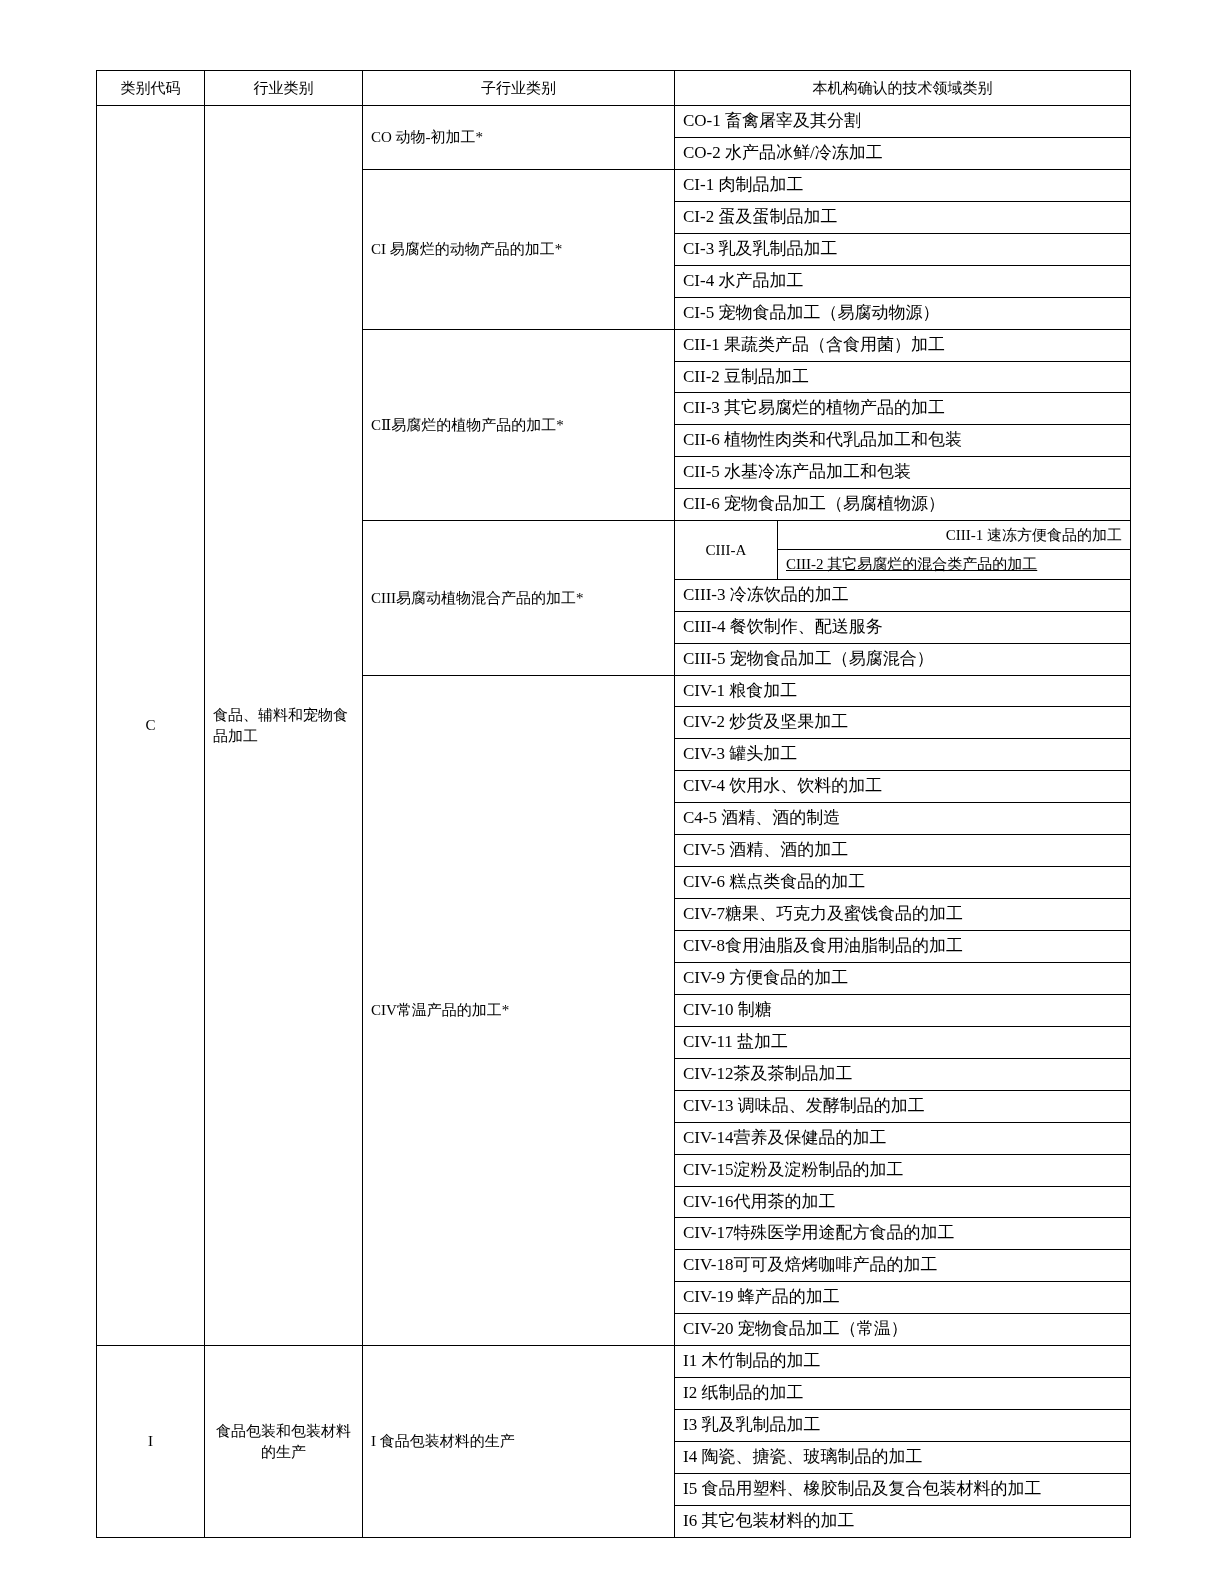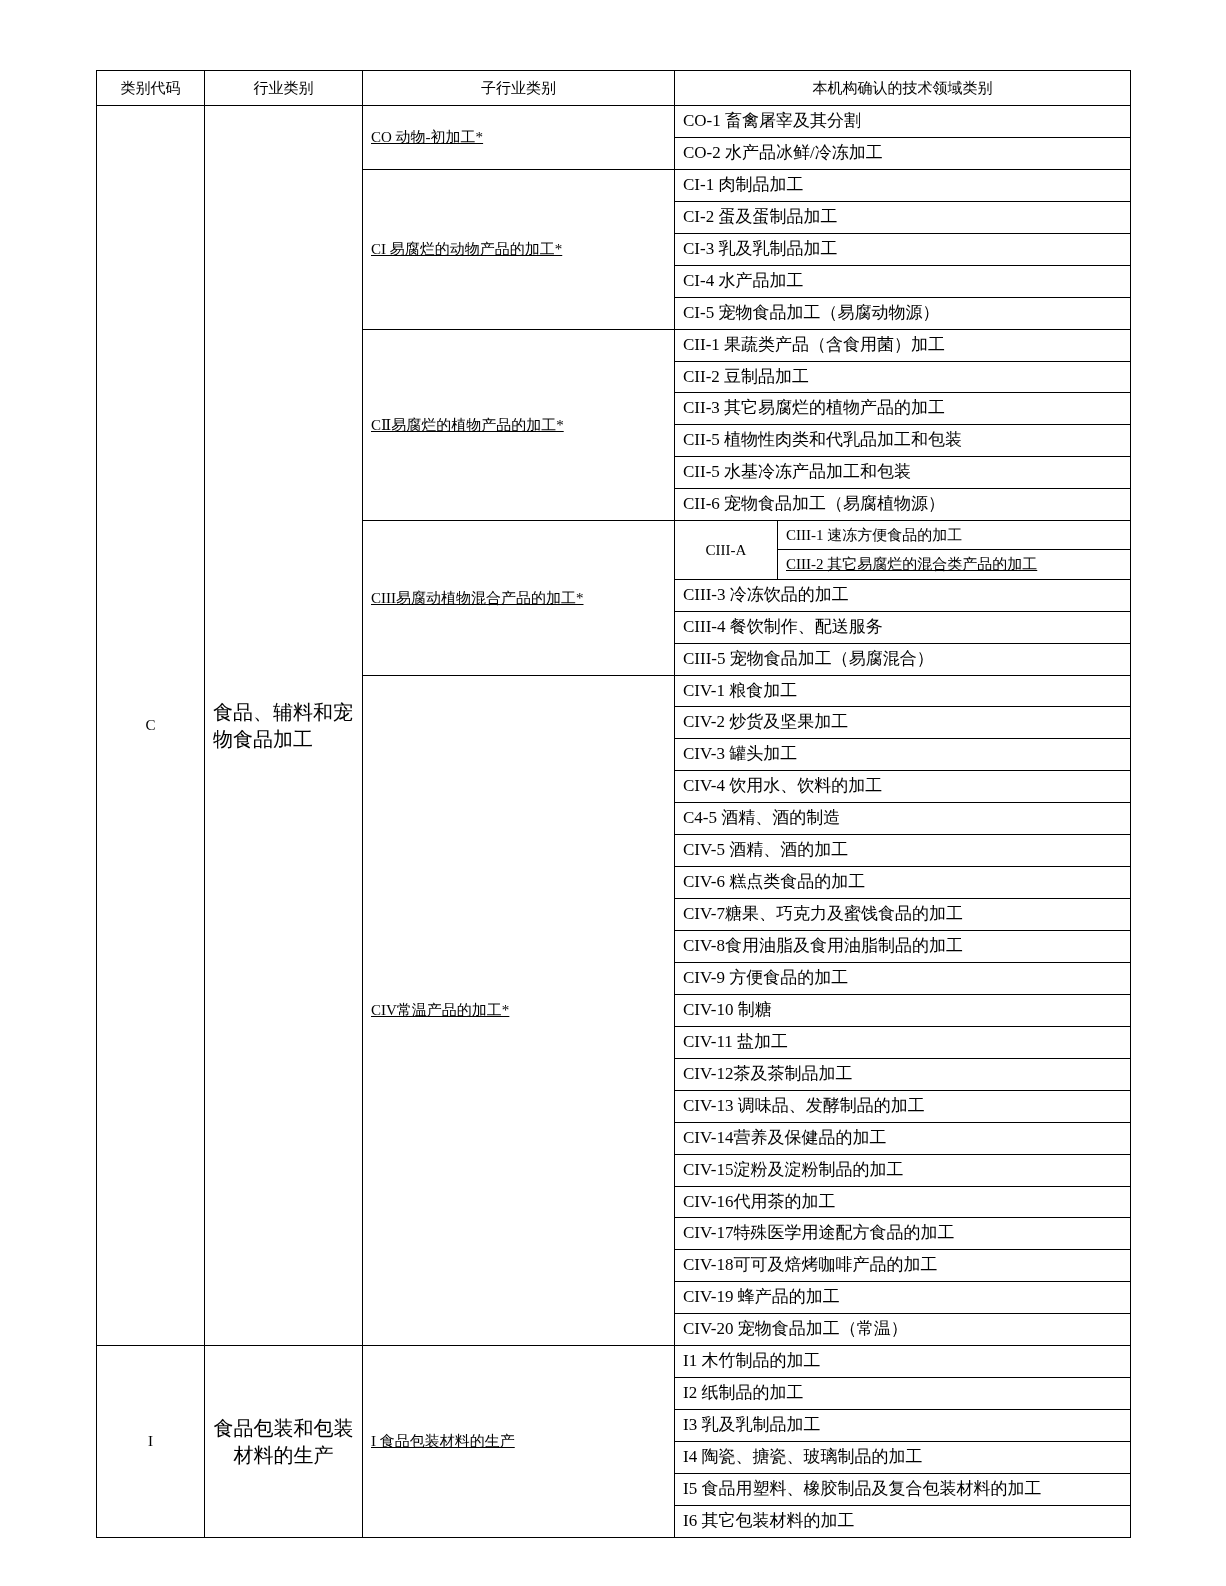--- a/index.html
+++ b/index.html
@@ -41,31 +41,30 @@
   .col-code { width: 108px; }
   .col-ind  { width: 158px; }
   .col-sub  { width: 312px; }
   .col-tech { width: 456px; }
   .cell-code {
     text-align: center;
     font-size: 15px;
   }
   .cell-industry {
     text-align: left;
-    font-size: 20px;
+    font-size: 15px;
     line-height: 1.6;
   }
   .cell-industry.ctr {
     text-align: center;
   }
   .cell-sub {
     text-align: left;
     font-size: 15px;
     padding-left: 10px;
-    text-decoration: underline;
   }
   .cell-tech {
     text-align: left;
     font-size: 17px;
     height: 21px;
     padding-left: 10px;
   }
   .nested-table {
     border-collapse: collapse;
     table-layout: fixed;
@@ -84,20 +83,21 @@
     font-size: 15px;
   }
   .nested-cell table td.label-cell {
     border-left: none;
     border-top: none;
     border-bottom: none;
     text-align: center;
   }
   .nested-cell table tr:first-child td.val-cell {
     border-top: none;
+    text-align: right;
   }
   .nested-cell table tr:last-child td.val-cell {
     border-bottom: none;
     text-decoration: underline;
   }
   .nested-cell table td.val-cell {
     border-right: none;
   }
 </style>
 </head>
@@ -149,21 +149,21 @@
           <td class="cell-sub" rowspan="6">CⅡ易腐烂的植物产品的加工*</td>
           <td class="cell-tech">CII-1 果蔬类产品（含食用菌）加工</td>
         </tr>
         <tr>
           <td class="cell-tech">CII-2 豆制品加工</td>
         </tr>
         <tr>
           <td class="cell-tech">CII-3  其它易腐烂的植物产品的加工</td>
         </tr>
         <tr>
-          <td class="cell-tech">CII-5  植物性肉类和代乳品加工和包装</td>
+          <td class="cell-tech">CII-6  植物性肉类和代乳品加工和包装</td>
         </tr>
         <tr>
           <td class="cell-tech">CII-5 水基冷冻产品加工和包装</td>
         </tr>
         <tr>
           <td class="cell-tech">CII-6 宠物食品加工（易腐植物源）</td>
         </tr>
         <tr>
           <td class="cell-sub" rowspan="4">CIII易腐动植物混合产品的加工*</td>
           <td class="nested-cell">

